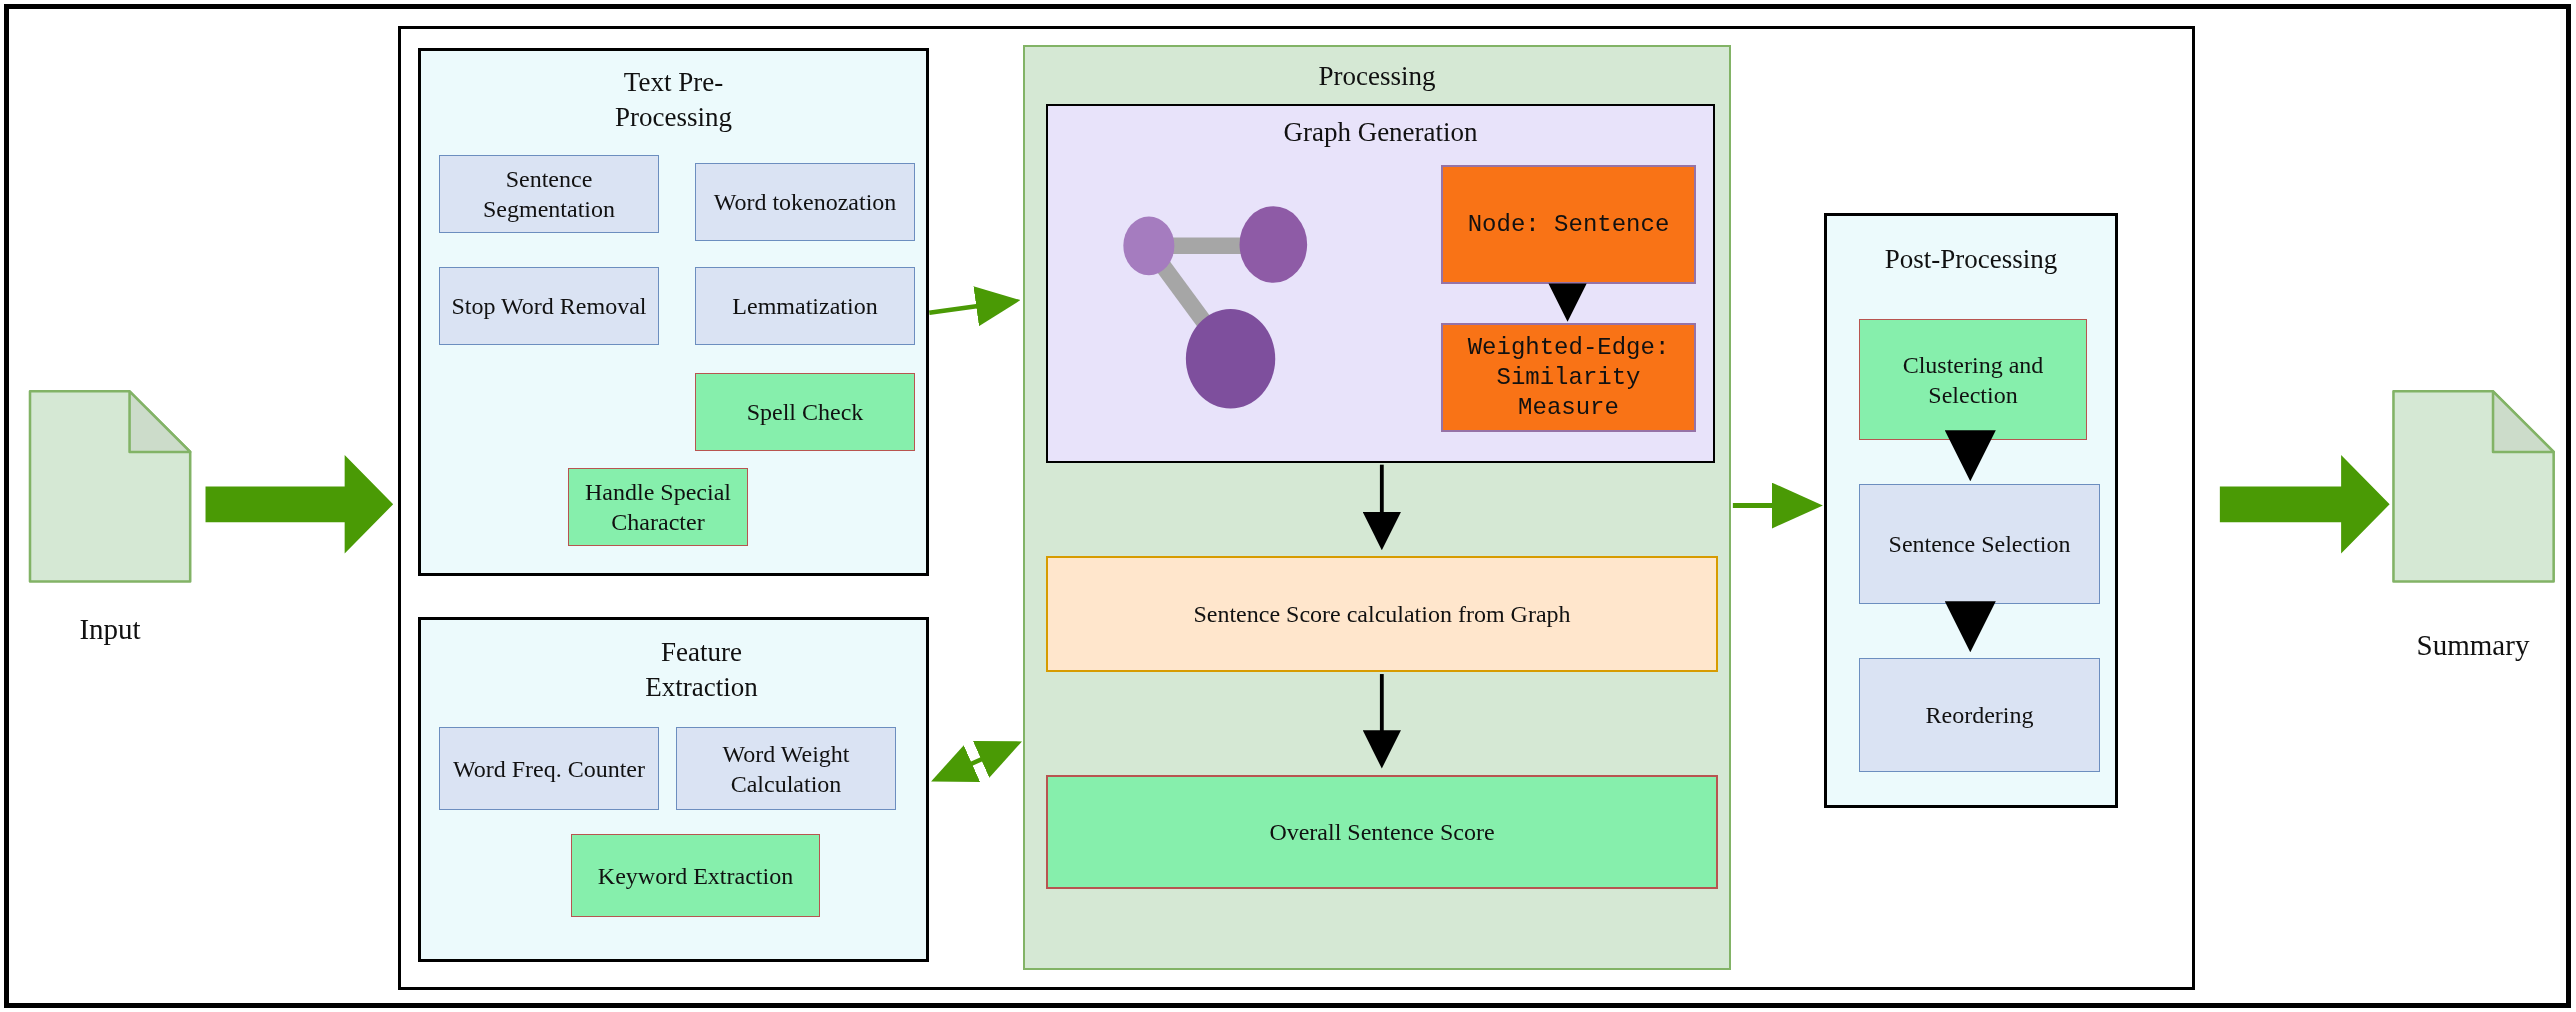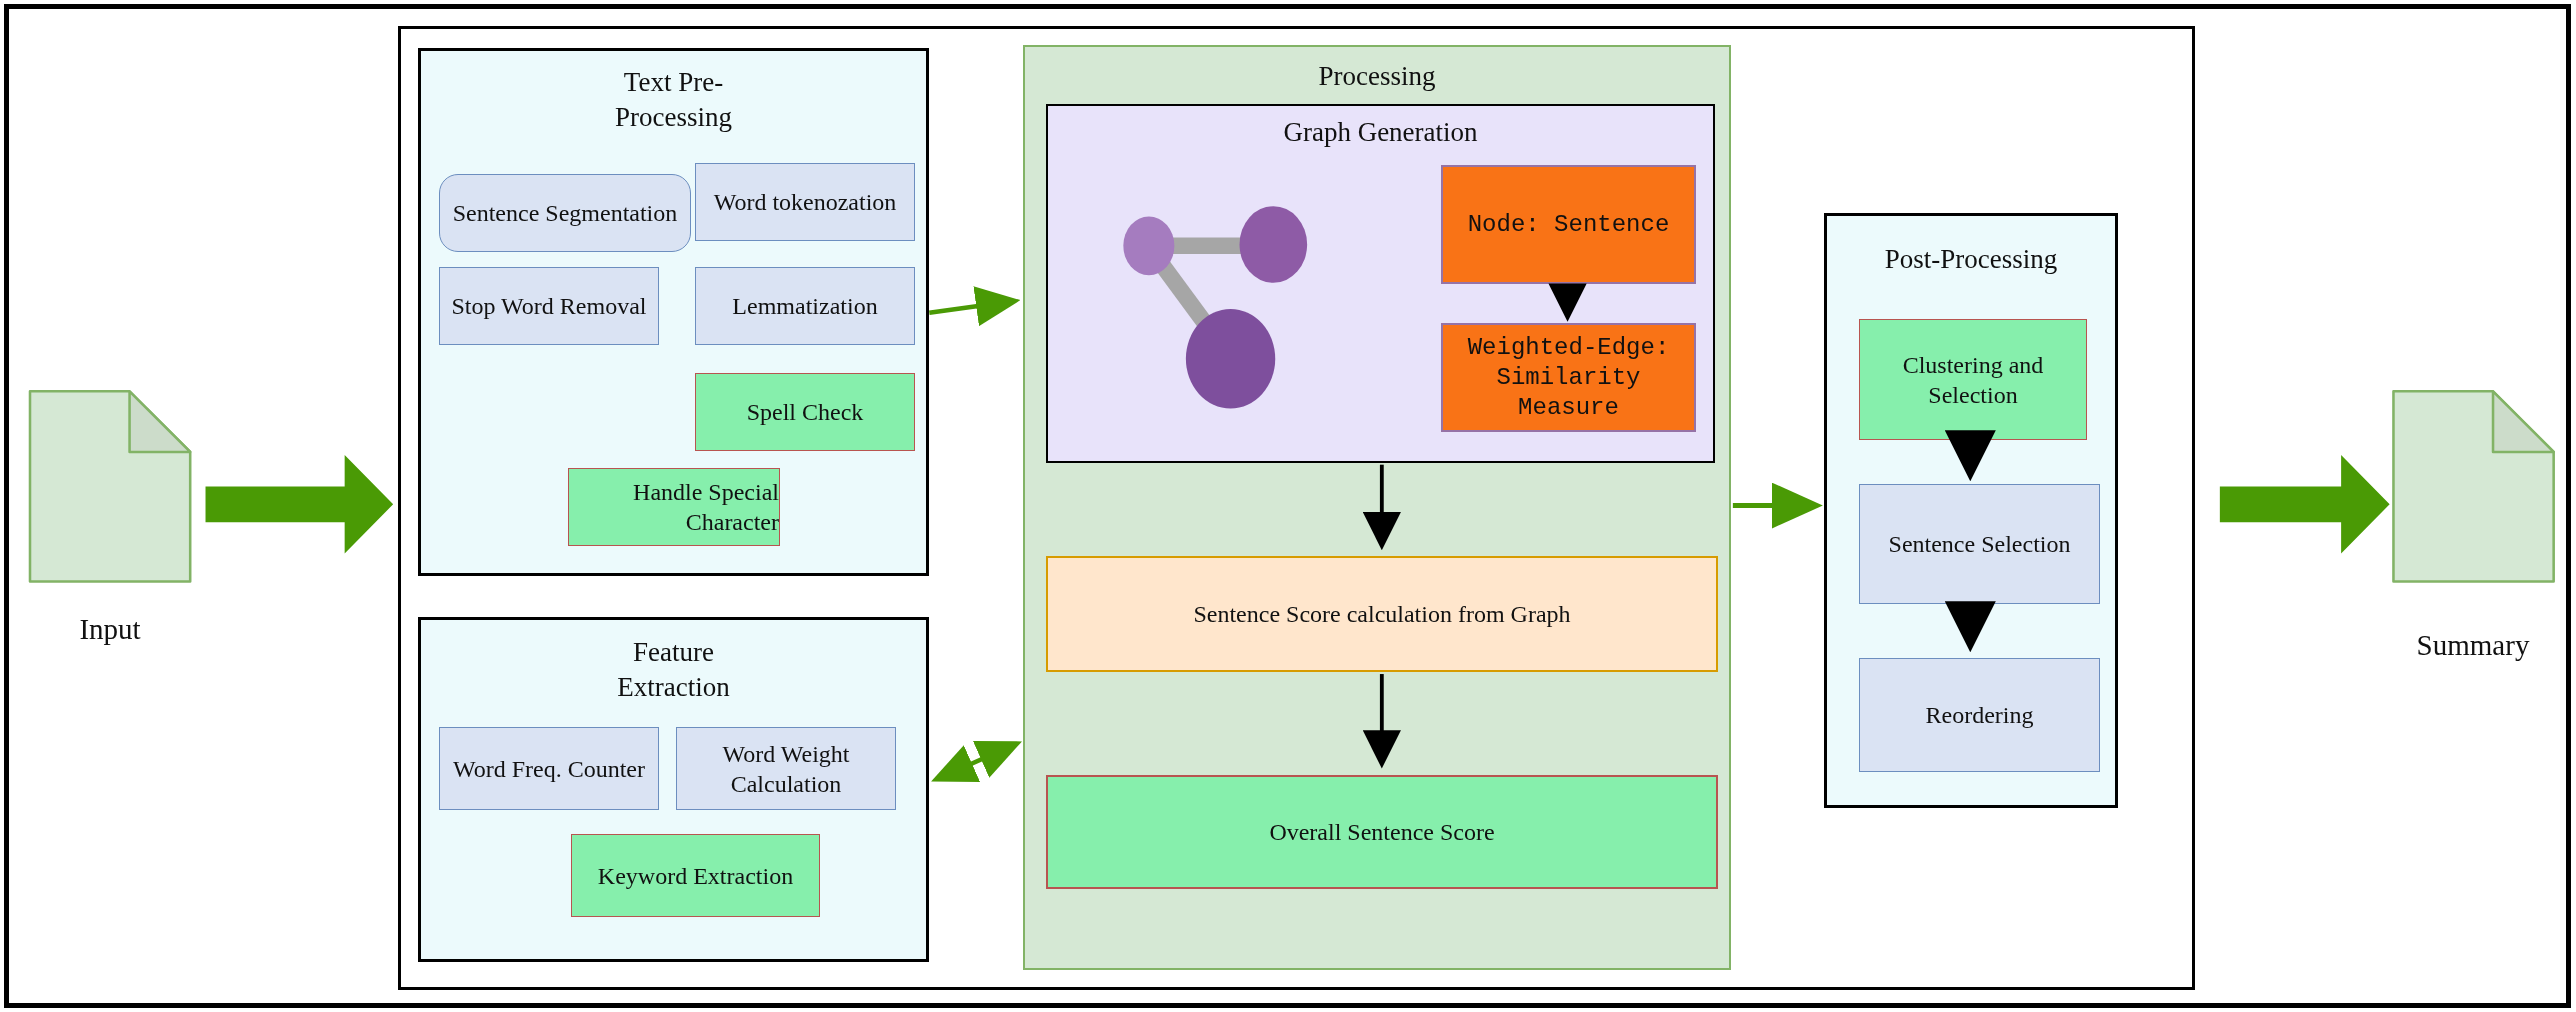--- a/index.html
+++ b/index.html
@@ -33,30 +33,30 @@
 
 <div class="canvas">
 
   <div class="abs frame" style="left:3.8px;top:3.8px;width:2567px;height:1004px;"></div>
 
   <div class="abs inner-frame" style="left:398px;top:26px;width:1797px;height:964px;"></div>
 
   <div class="abs container" style="left:418px;top:48px;width:511px;height:528px;">
     <div class="title" style="top:14px;">Text Pre-
 Processing</div>
-    <div class="abs box blue" style="left:18px;top:123px;width:252px;height:78px;border-radius:19px;">Sentence Segmentation</div>
+    <div class="abs box blue" style="left:18px;top:104px;width:220px;height:78px;">Sentence Segmentation</div>
     <div class="abs box blue" style="left:274px;top:112px;width:220px;height:78px;">Word tokenozation</div>
     <div class="abs box blue" style="left:18px;top:216px;width:220px;height:78px;">Stop Word Removal</div>
     <div class="abs box blue" style="left:274px;top:216px;width:220px;height:78px;">Lemmatization</div>
     <div class="abs box red" style="left:274px;top:322px;width:220px;height:78px;">Spell Check</div>
-    <div class="abs box red" style="left:147px;top:417px;width:212px;height:78px;text-align:right;">Handle Special Character</div>
+    <div class="abs box red" style="left:147px;top:417px;width:180px;height:78px;">Handle Special Character</div>
   </div>
 
   <div class="abs container" style="left:418px;top:617px;width:511px;height:345px;">
-    <div class="title" style="top:15.3px;">Feature
+    <div class="title" style="top:15.3px;padding-left:28px;">Feature
 Extraction</div>
     <div class="abs box blue" style="left:18px;top:107px;width:220px;height:83px;">Word Freq. Counter</div>
     <div class="abs box blue" style="left:255px;top:107px;width:220px;height:83px;">Word Weight Calculation</div>
     <div class="abs box red" style="left:150px;top:214px;width:249px;height:83px;text-align:right;">Keyword Extraction</div>
   </div>
 
   <div class="abs green-container" style="left:1023px;top:45px;width:708px;height:925px;">
     <div class="title" style="top:11.5px;">Processing</div>
 
     <div class="abs lavender-container" style="left:21px;top:57px;width:669px;height:359px;">

